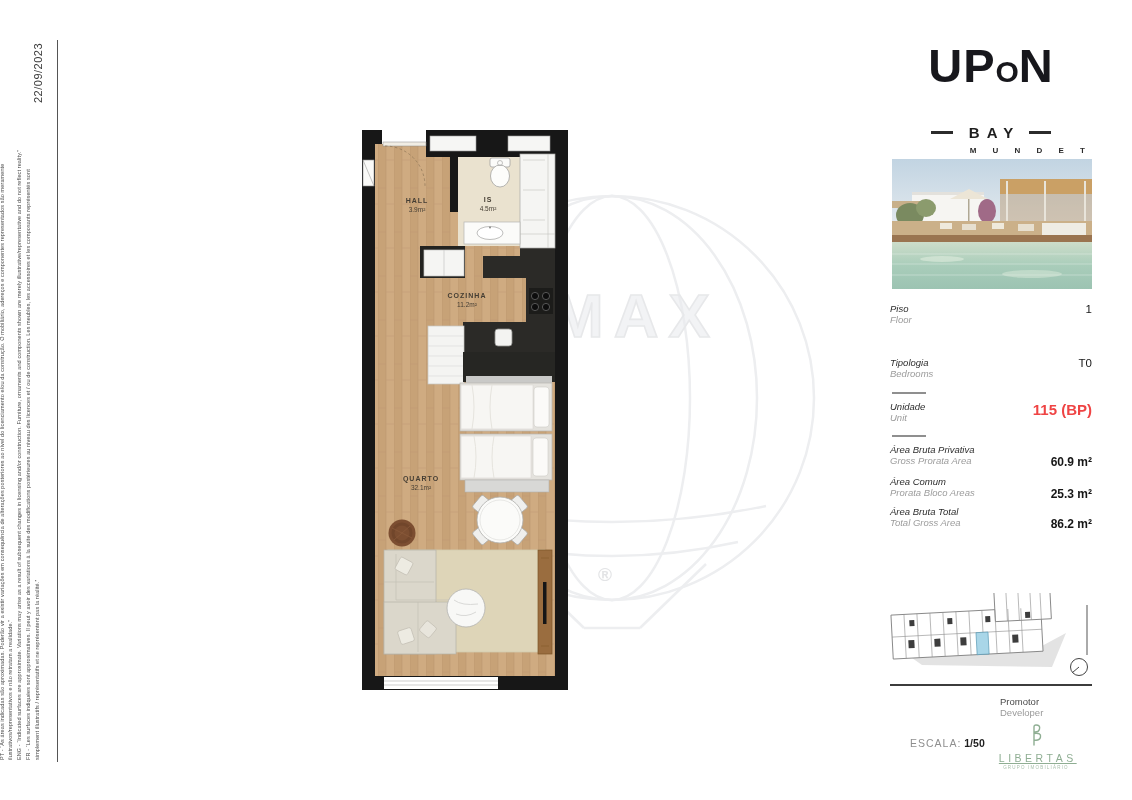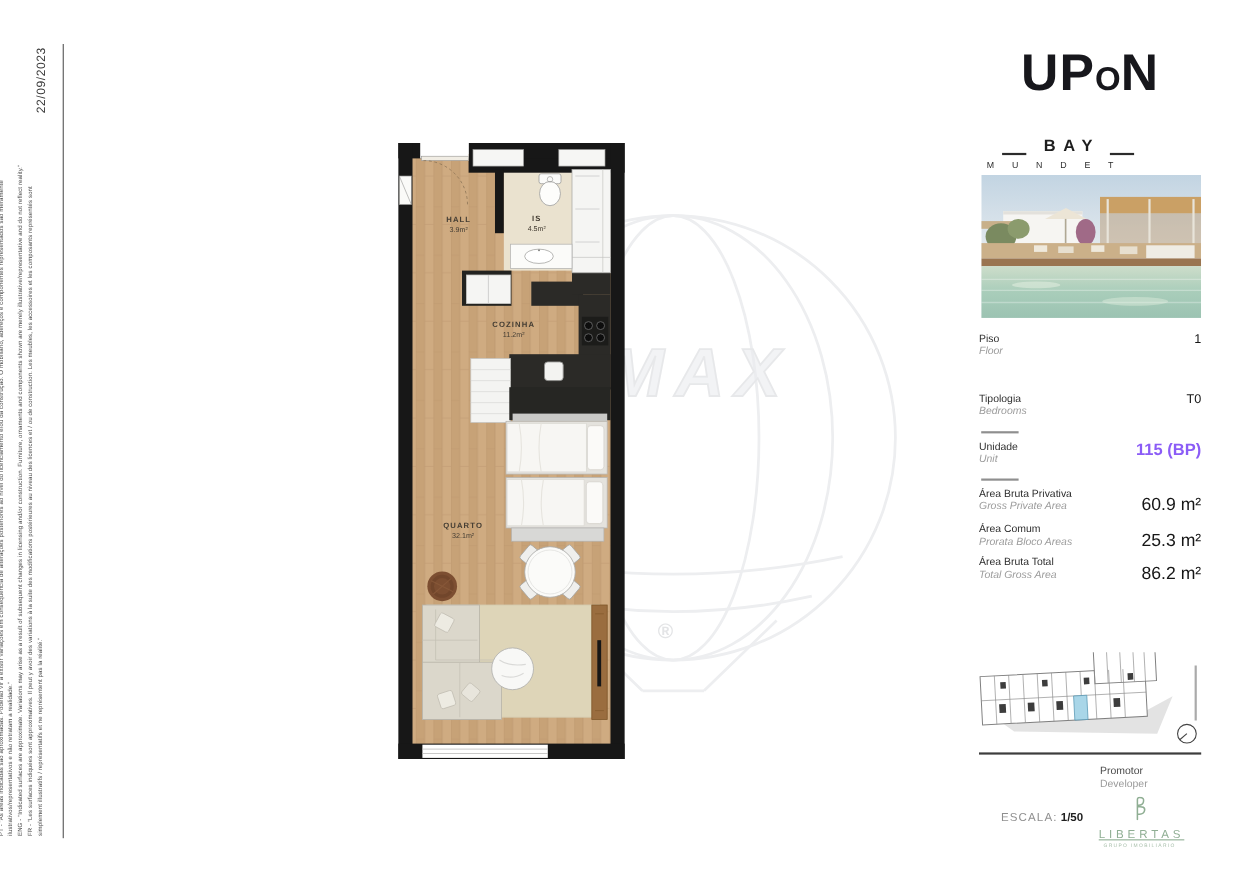--- a/index.html
+++ b/index.html
@@ -7,46 +7,46 @@
          font-family:"Liberation Sans",sans-serif;color:#222;}
   
   .rot{position:absolute;transform-origin:0 100%;transform:rotate(-90deg);white-space:nowrap;}
   .date{left:45px;top:90px;height:13px;font-size:11px;letter-spacing:.5px;color:#3a3a3a;}
   .disc{font-size:5.5px;color:#4a4a4a;height:7px;letter-spacing:.1px;}
   .d1{left:6px;top:753px}.d2{left:14px;top:753px}.d3{left:23px;top:753px}
   .d4{left:32px;top:753px}.d5{left:41px;top:753px}
   .vrule{position:absolute;left:57px;top:40px;width:1.2px;height:722px;background:#555;}
   
   .wm-balloon{position:absolute;left:398px;top:186px;z-index:1;}
-  .wm-text{position:absolute;left:552px;top:304px;z-index:1;font-size:62px;font-weight:700;
-           font-style:italic;letter-spacing:10px;color:rgba(234,235,238,.6);
+  .wm-text{position:absolute;left:552px;top:280px;z-index:1;font-size:62px;font-weight:700;
+           letter-spacing:10px;color:rgba(234,235,238,.6);
            -webkit-text-stroke:1.6px #e7e8ea;}
   .wm-reg{position:absolute;left:598px;top:564px;z-index:1;font-size:19px;color:#e3e4e6;font-weight:600;}
   
   .plan{position:absolute;left:362px;top:130px;width:206px;height:560px;z-index:2;}
   .room{position:absolute;transform:translateX(-50%);text-align:center;line-height:1.25;color:#443d33;}
   .room .rname{font-size:7px;font-weight:bold;letter-spacing:1px;display:block;}
   .room .rarea{font-size:6.5px;display:block;}
   
   .logo{position:absolute;left:890px;top:42px;width:202px;text-align:center;color:#17171c;z-index:3;}
   .logo .big{font-size:47px;font-weight:800;letter-spacing:1px;line-height:1;}
   .logo .small{font-size:30px;font-weight:800;}
-  .bayrow{position:absolute;left:870px;top:124px;width:202px;display:flex;align-items:flex-end;
+  .bayrow{position:absolute;left:890px;top:124px;width:202px;display:flex;align-items:center;
           justify-content:center;gap:9px;z-index:3;}
   .bayrow .dash{width:22px;height:2.5px;background:#2b2b2b;}
   .bayrow .bay{font-size:15px;font-weight:700;letter-spacing:7px;color:#1e1e1e;text-indent:7px;}
-  .mundet{position:absolute;left:890px;top:146px;width:202px;text-align:left;font-size:8px;
-          letter-spacing:7px;color:#2b2b2b;font-weight:400;text-indent:7px;z-index:3;}
+  .mundet{position:absolute;left:890px;top:146px;width:202px;text-align:right;font-size:8px;
+          letter-spacing:7px;color:#2b2b2b;font-weight:700;text-indent:7px;z-index:3;}
   .photo{position:absolute;left:892px;top:159px;width:200px;height:130px;overflow:hidden;z-index:3;}
   .rowblk{position:absolute;left:890px;width:202px;z-index:3;}
-  .lbl{font-size:9.5px;color:#2e2e2e;line-height:11px;}
+  .lbl{font-size:9.5px;color:#2e2e2e;line-height:11px;font-style:italic;}
   .sub{font-size:9.5px;color:#9c9c9c;font-style:italic;line-height:11px;}
   .val{position:absolute;right:0;top:0;font-size:11.5px;color:#161616;}
-  .valbig{position:absolute;right:0;top:0;font-size:15px;font-weight:bold;color:#8b5cf6;}
-  .valarea{position:absolute;right:0;bottom:1px;font-size:16px;font-weight:normal;color:#161616;}
+  .valbig{position:absolute;right:0;top:0;font-size:15px;font-weight:bold;color:#ef4444;}
+  .valarea{position:absolute;right:0;bottom:1px;font-size:12px;font-weight:bold;color:#161616;}
   .divshort{position:absolute;left:892px;width:34px;height:2px;background:#8f8f8f;z-index:3;}
   .keyplan{position:absolute;left:890px;top:593px;z-index:3;}
   .hrule{position:absolute;left:890px;top:684px;width:202px;height:1.5px;background:#3c3c3c;z-index:3;}
   .promo{position:absolute;left:1000px;top:696px;z-index:3;}
   .promo .p1{font-size:9.5px;color:#4a4a4a;line-height:11px;}
   .promo .p2{font-size:9.5px;color:#9a9a9a;line-height:11px;}
   .escala{position:absolute;left:892px;top:737px;font-size:10.5px;z-index:3;}
   .escala .e1{color:#8f8f8f;letter-spacing:1px;margin-left:18px;}
   .escala .e2{color:#1f1f1f;font-weight:bold;}
   .libertas{position:absolute;left:990px;top:724px;width:92px;text-align:center;z-index:3;}
@@ -290,21 +290,21 @@
   </div>
   <div class="divshort" style="top:392px"></div>
   <div class="rowblk" style="top:401px;height:24px">
     <div class="lbl">Unidade</div>
     <div class="sub">Unit</div>
     <div class="valbig">115 (BP)</div>
   </div>
   <div class="divshort" style="top:435px"></div>
   <div class="rowblk" style="top:444px;height:26px">
     <div class="lbl">Área Bruta Privativa</div>
-    <div class="sub">Gross Private Area</div>
+    <div class="sub">Gross Prorata Area</div>
     <div class="valarea">60.9 m²</div>
   </div>
   <div class="rowblk" style="top:476px;height:26px">
     <div class="lbl">Área Comum</div>
     <div class="sub">Prorata Bloco Areas</div>
     <div class="valarea">25.3 m²</div>
   </div>
   <div class="rowblk" style="top:506px;height:26px">
     <div class="lbl">Área Bruta Total</div>
     <div class="sub">Total Gross Area</div>

